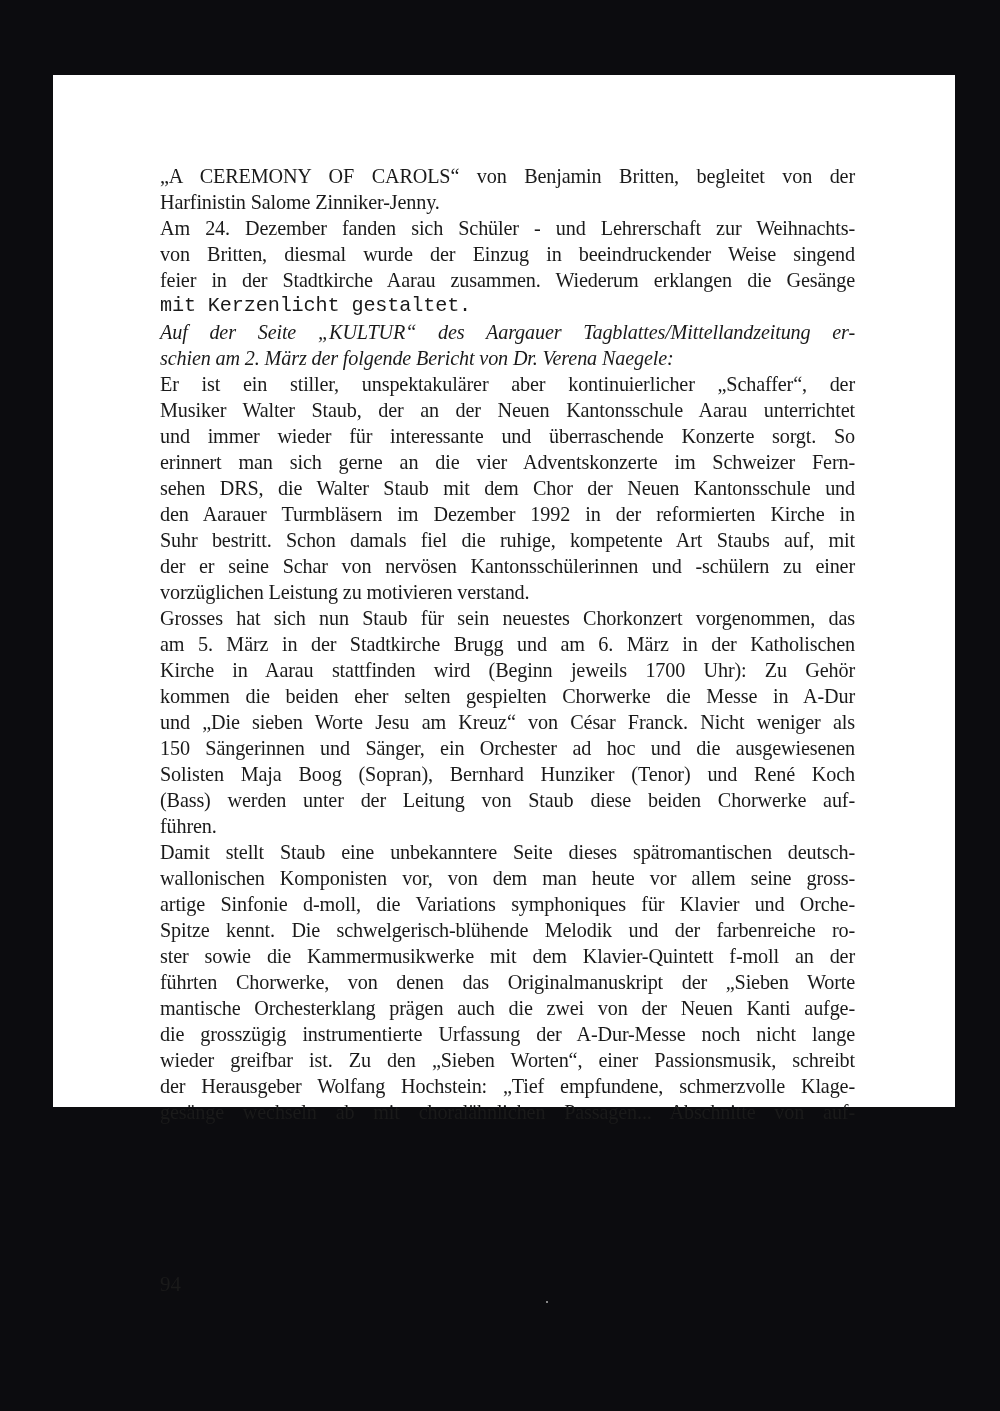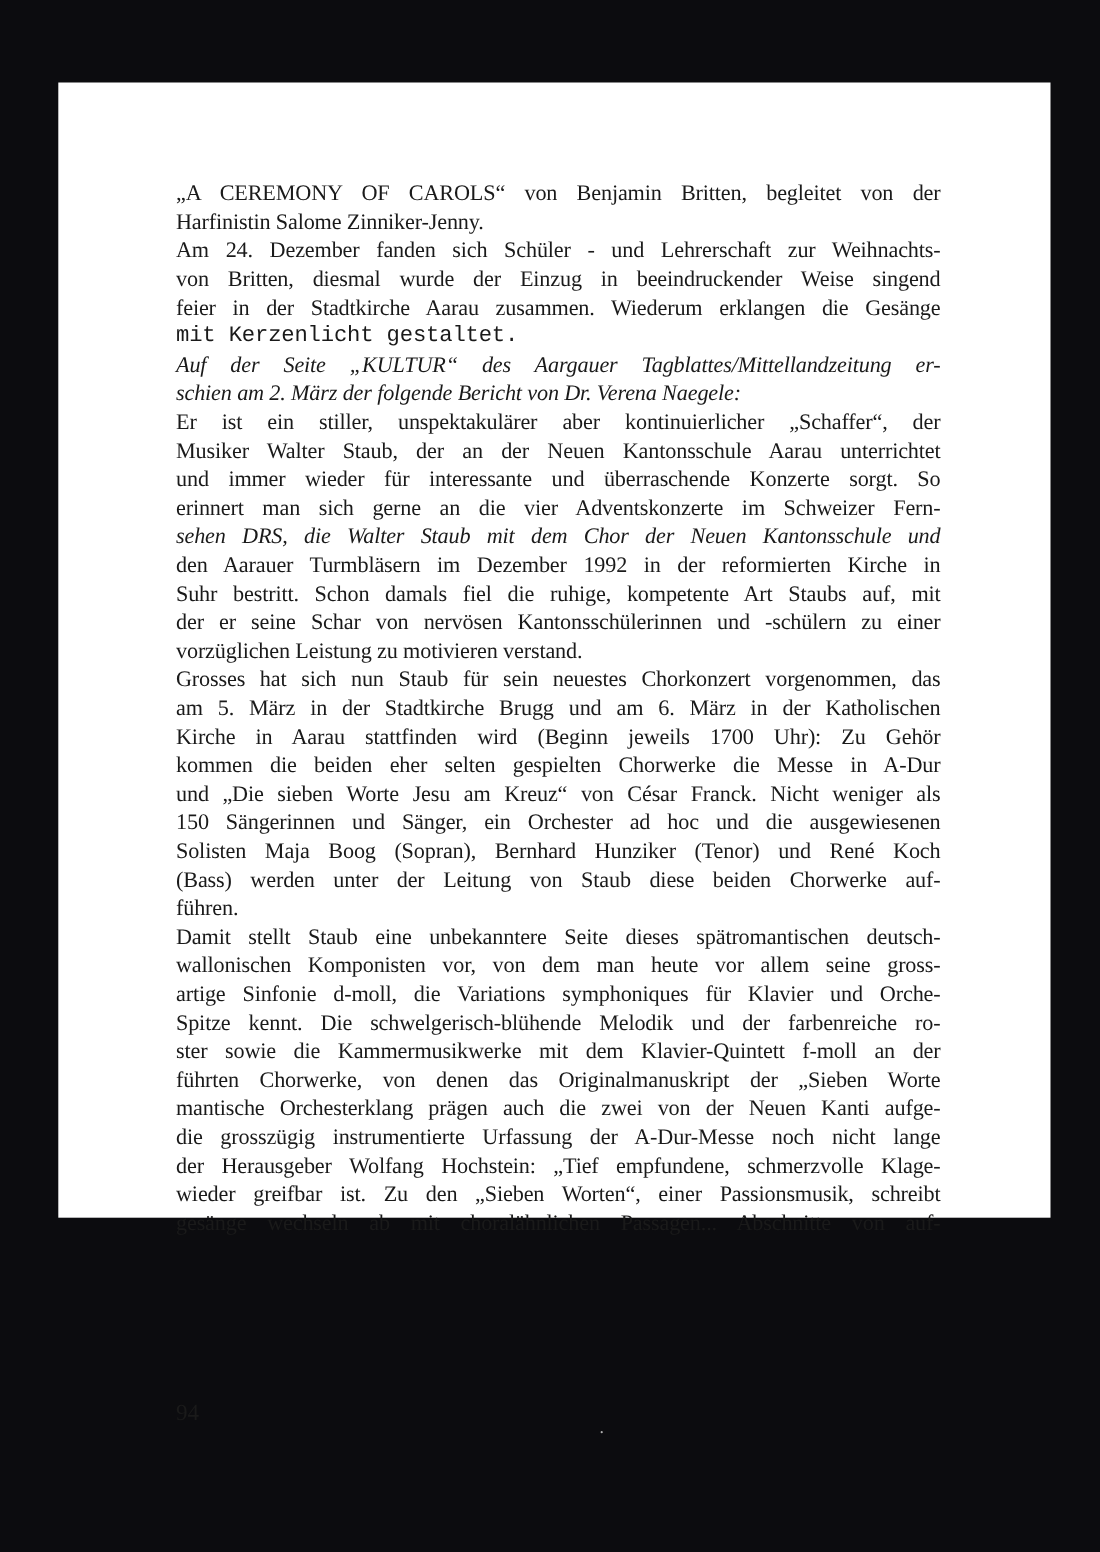--- a/index.html
+++ b/index.html
@@ -90,21 +90,21 @@
       </div>
       <div class="para italic">
         <span class="line" style="display: block;">Auf der Seite „KULTUR“ des Aargauer Tagblattes/Mittellandzeitung er-</span>
         <span class="line last" style="display: block;">schien am 2. März der folgende Bericht von Dr. Verena Naegele:</span>
       </div>
       <div class="para">
         <span class="line" style="display: block;">Er ist ein stiller, unspektakulärer aber kontinuierlicher „Schaffer“, der</span>
         <span class="line" style="display: block;">Musiker Walter Staub, der an der Neuen Kantonsschule Aarau unterrichtet</span>
         <span class="line" style="display: block;">und immer wieder für interessante und überraschende Konzerte sorgt. So</span>
         <span class="line" style="display: block;">erinnert man sich gerne an die vier Adventskonzerte im Schweizer Fern-</span>
-        <span class="line" style="display: block; font-style: italic;">sehen DRS, die Walter Staub mit dem Chor der Neuen Kantonsschule und</span>
+        <span class="line" style="display: block;">sehen DRS, die Walter Staub mit dem Chor der Neuen Kantonsschule und</span>
         <span class="line" style="display: block;">den Aarauer Turmbläsern im Dezember 1992 in der reformierten Kirche in</span>
         <span class="line" style="display: block;">Suhr bestritt. Schon damals fiel die ruhige, kompetente Art Staubs auf, mit</span>
         <span class="line" style="display: block;">der er seine Schar von nervösen Kantonsschülerinnen und -schülern zu einer</span>
         <span class="line last" style="display: block;">vorzüglichen Leistung zu motivieren verstand.</span>
       </div>
       <div class="para">
         <span class="line" style="display: block;">Grosses hat sich nun Staub für sein neuestes Chorkonzert vorgenommen, das</span>
         <span class="line" style="display: block;">am 5. März in der Stadtkirche Brugg und am 6. März in der Katholischen</span>
         <span class="line" style="display: block;">Kirche in Aarau stattfinden wird (Beginn jeweils 1700 Uhr): Zu Gehör</span>
         <span class="line" style="display: block;">kommen die beiden eher selten gespielten Chorwerke die Messe in A-Dur</span>
@@ -116,20 +116,20 @@
       </div>
       <div class="para">
         <span class="line" style="display: block;">Damit stellt Staub eine unbekanntere Seite dieses spätromantischen deutsch-</span>
         <span class="line" style="display: block;">wallonischen Komponisten vor, von dem man heute vor allem seine gross-</span>
         <span class="line" style="display: block;">artige Sinfonie d-moll, die Variations symphoniques für Klavier und Orche-</span>
         <span class="line" style="display: block;">Spitze kennt. Die schwelgerisch-blühende Melodik und der farbenreiche ro-</span>
         <span class="line" style="display: block;">ster sowie die Kammermusikwerke mit dem Klavier-Quintett f-moll an der</span>
         <span class="line" style="display: block;">führten Chorwerke, von denen das Originalmanuskript der „Sieben Worte</span>
         <span class="line" style="display: block;">mantische Orchesterklang prägen auch die zwei von der Neuen Kanti aufge-</span>
         <span class="line" style="display: block;">die grosszügig instrumentierte Urfassung der A-Dur-Messe noch nicht lange</span>
+        <span class="line" style="display: block;">wieder greifbar ist. Zu den „Sieben Worten“, einer Passionsmusik, schreibt</span>
         <span class="line" style="display: block;">der Herausgeber Wolfang Hochstein: „Tief empfundene, schmerzvolle Klage-</span>
-        <span class="line" style="display: block;">wieder greifbar ist. Zu den „Sieben Worten“, einer Passionsmusik, schreibt</span>
         <span class="line" style="display: block;">gesänge wechseln ab mit choralähnlichen Passagen... Abschnitte von auf-</span>
       </div>
     </div>
   <div class="page-number">94</div>
   <div class="speck"></div>
 </div>
 
 </body></html>

